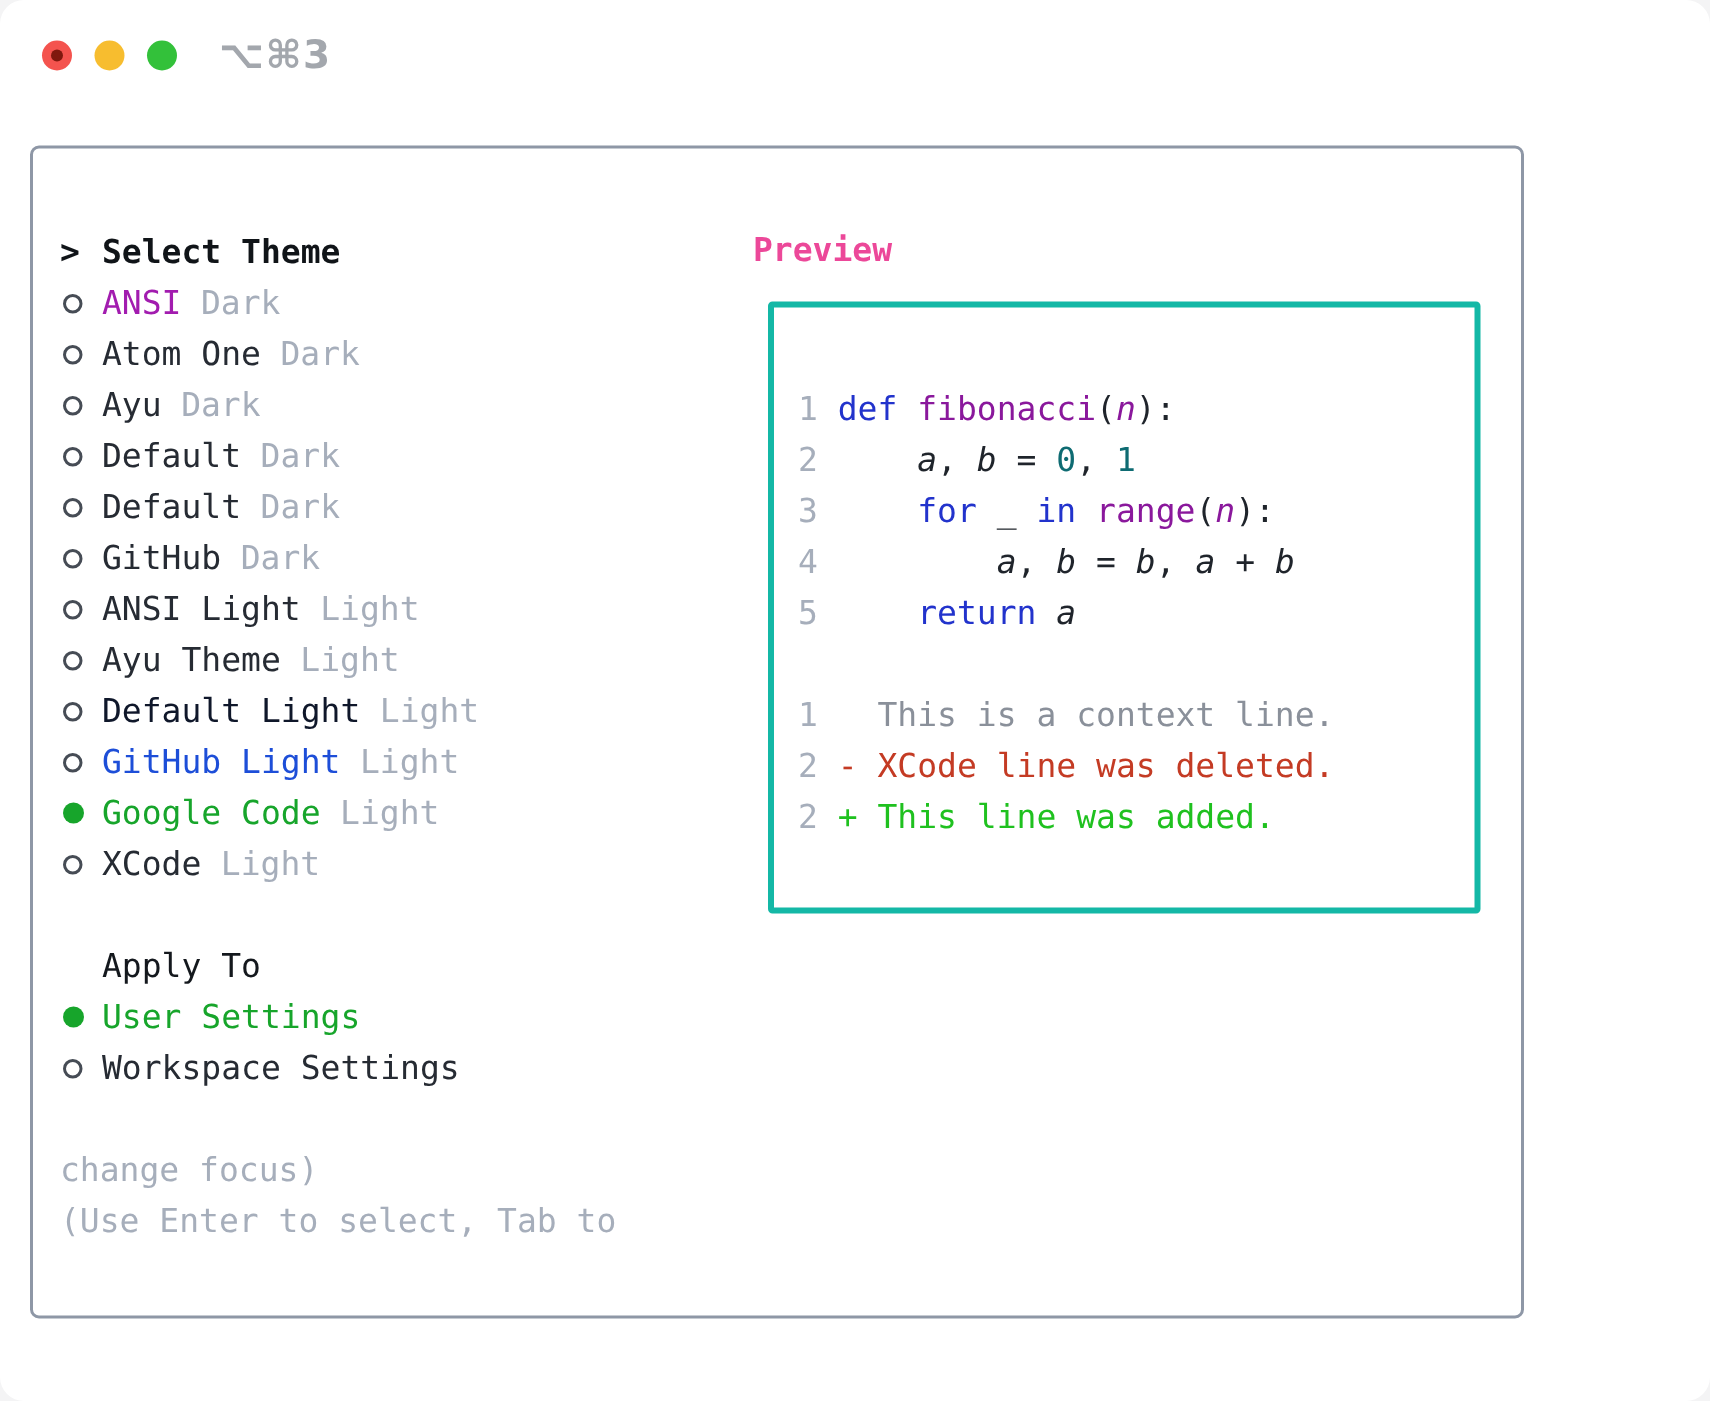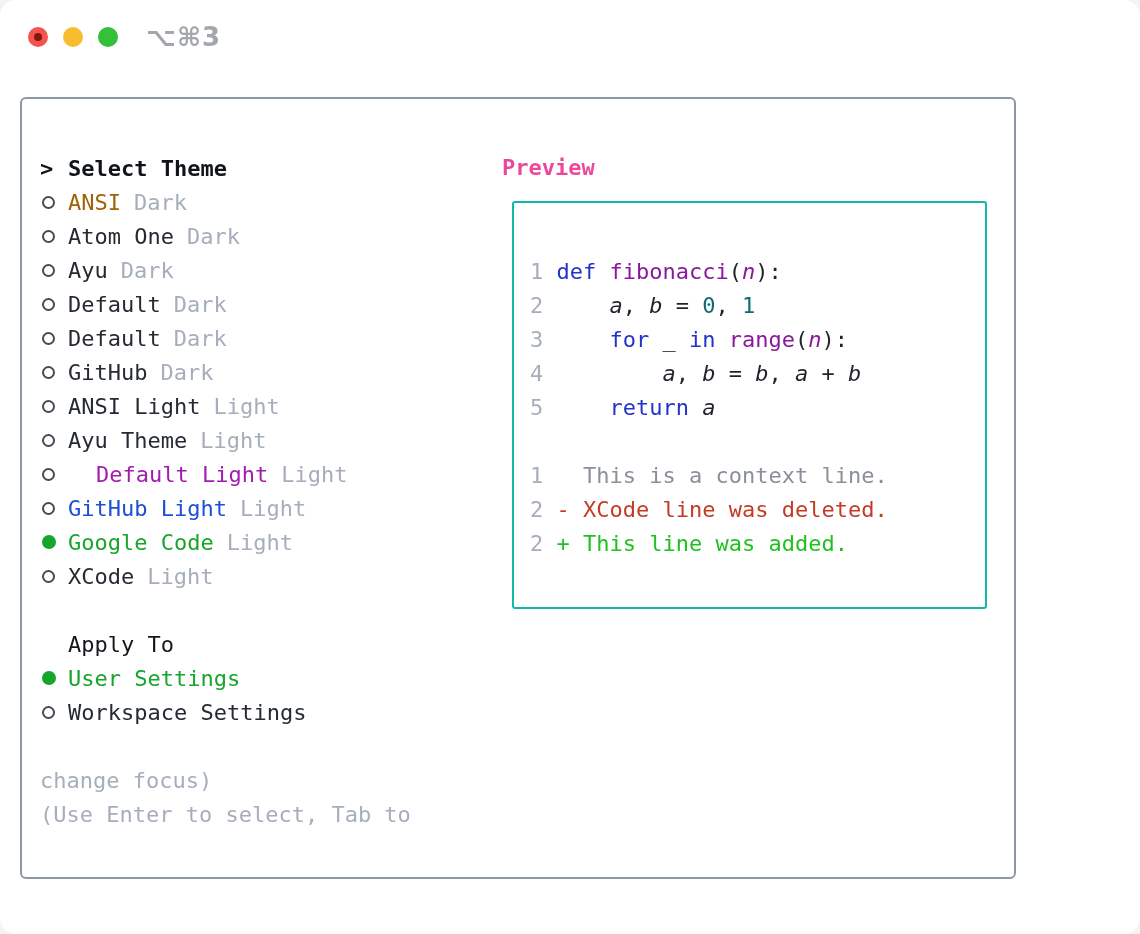--- a/index.html
+++ b/index.html
@@ -34,21 +34,21 @@
     border:2px solid #464c55;margin-left:2px;}
   .radio.sel{border:none;width:14px;height:14px;}
   .h{font-weight:bold;color:#101418;}
   .h2{color:#14181d;}
   .variant{margin-left:13px;}
   .hint-line{color:#a6aebb;}
   
   .preview-title{position:absolute;left:480px;top:52px;height:34px;line-height:34px;
     font-weight:bold;font-size:22px;color:#ec4899;}
   .preview-box{position:absolute;left:490px;top:102px;width:475px;height:408px;
-    border:2px solid #14b8a6;border-radius:3px;box-sizing:border-box;background:#fff;}
+    border:4px solid #14b8a6;border-radius:3px;box-sizing:border-box;background:#fff;}
   .code{position:absolute;left:16px;top:52px;font-size:22px;}
   .code-line{height:34px;line-height:34px;white-space:pre;}
   .ln{color:#a6aebb;}
 </style>
 </head>
 <body>
 
 <div class="window">
 
   <div class="titlebar">
@@ -62,29 +62,29 @@
 
   <div class="panel">
 
     <div class="left-col">
       <div class="row">
         <span class="marker"><span class="caret">&gt;</span></span>
         <span class="h">Select Theme</span>
       </div>
 
       <div id="theme-list">
-          <div class="row"><span class="marker"><span class="radio"></span></span><span style="color: #a16207;">ANSI</span><span class="variant" style="color: rgb(166, 174, 187);">Dark</span></div>
+          <div class="row"><span class="marker"><span class="radio"></span></span><span style="color: #a21caf;">ANSI</span><span class="variant" style="color: rgb(166, 174, 187);">Dark</span></div>
           <div class="row"><span class="marker"><span class="radio"></span></span><span style="color: rgb(38, 43, 51);">Atom One</span><span class="variant" style="color: rgb(166, 174, 187);">Dark</span></div>
           <div class="row"><span class="marker"><span class="radio"></span></span><span style="color: rgb(38, 43, 51);">Ayu</span><span class="variant" style="color: rgb(166, 174, 187);">Dark</span></div>
           <div class="row"><span class="marker"><span class="radio"></span></span><span style="color: rgb(38, 43, 51);">Default</span><span class="variant" style="color: rgb(166, 174, 187);">Dark</span></div>
           <div class="row"><span class="marker"><span class="radio"></span></span><span style="color: rgb(38, 43, 51);">Default</span><span class="variant" style="color: rgb(166, 174, 187);">Dark</span></div>
           <div class="row"><span class="marker"><span class="radio"></span></span><span style="color: rgb(38, 43, 51);">GitHub</span><span class="variant" style="color: rgb(166, 174, 187);">Dark</span></div>
           <div class="row"><span class="marker"><span class="radio"></span></span><span style="color: rgb(38, 43, 51);">ANSI Light</span><span class="variant" style="color: rgb(166, 174, 187);">Light</span></div>
           <div class="row"><span class="marker"><span class="radio"></span></span><span style="color: rgb(38, 43, 51);">Ayu Theme</span><span class="variant" style="color: rgb(166, 174, 187);">Light</span></div>
-          <div class="row"><span class="marker"><span class="radio"></span></span><span style="color: #a21caf; margin-left: 28px;">Default Light</span><span class="variant" style="color: rgb(166, 174, 187);">Light</span></div>
+          <div class="row"><span class="marker"><span class="radio"></span></span><span style="color: #0f172a;">Default Light</span><span class="variant" style="color: rgb(166, 174, 187);">Light</span></div>
           <div class="row"><span class="marker"><span class="radio"></span></span><span style="color: #1d4ed8;">GitHub Light</span><span class="variant" style="color: rgb(166, 174, 187);">Light</span></div>
           <div class="row"><span class="marker"><span class="radio sel" style="background: rgb(23, 165, 43);"></span></span><span style="color: rgb(23, 165, 43);">Google Code</span><span class="variant" style="color: rgb(166, 174, 187);">Light</span></div>
           <div class="row"><span class="marker"><span class="radio"></span></span><span style="color: rgb(38, 43, 51);">XCode</span><span class="variant" style="color: rgb(166, 174, 187);">Light</span></div>
         </div>
 
       <div class="row"></div>
 
       <div class="row">
         <span class="marker"></span>
         <span class="h2">Apply To</span>

